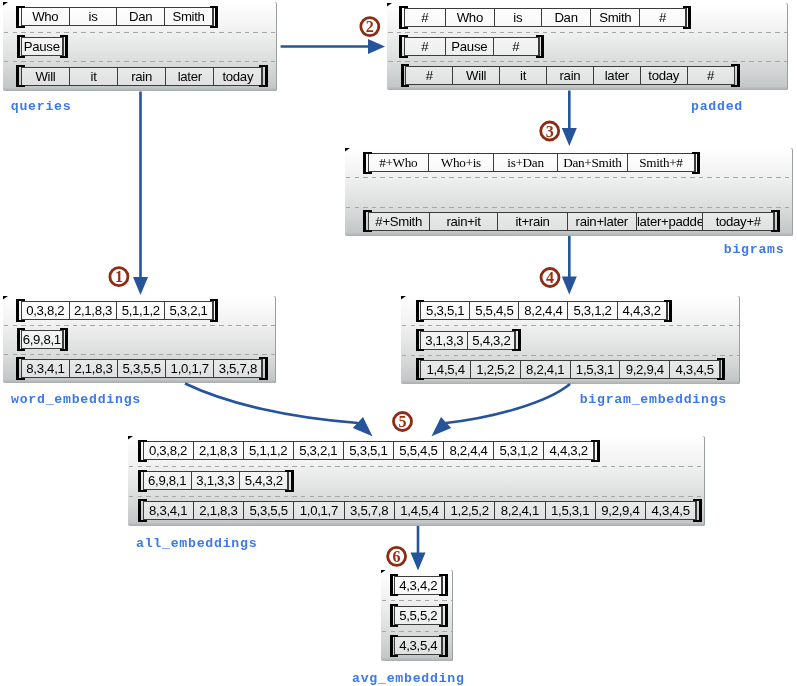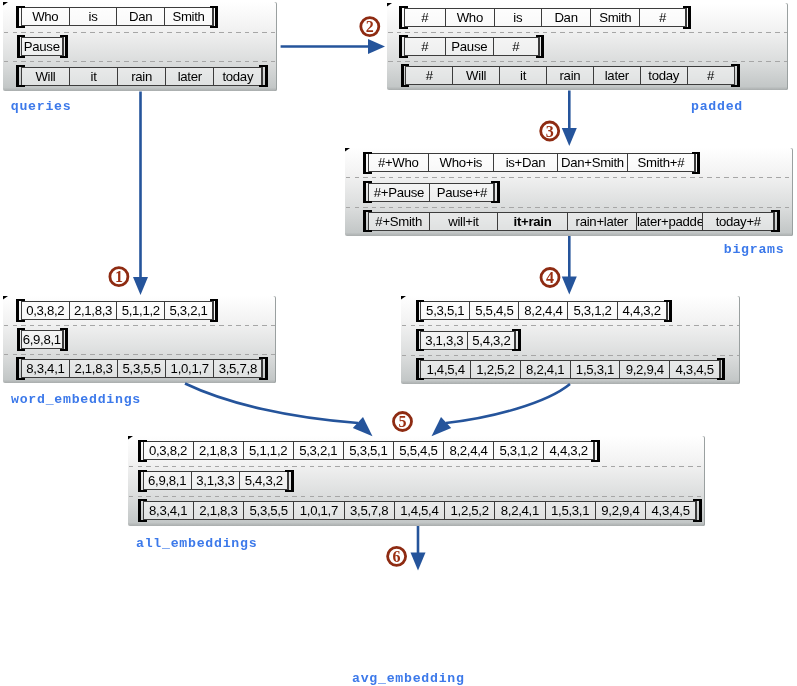--- a/index.html
+++ b/index.html
@@ -81,40 +81,34 @@
         <span class="c" style="width:47.17px;">today</span>
         <span class="c" style="width:47.17px;">#</span>
         <i class="bk bkr"></i>
       </div>
 </div>
 <span class="lbl" style="left:691px;top:99.2px;">padded</span>
 <div class="box" style="left:345px;top:148px;width:448px;height:88px;">
 <i class="notch"></i>
 <div class="sep" style="top:29.33px;"></div>
 <div class="sep" style="top:58.67px;"></div>
-<div class="list" style="left:22.90px;top:5.17px;width:327.90px;">
+<div class="list" style="left:22.90px;top:5.17px;width:327.90px;font-family:Liberation Serif, serif;">
         <i class="bk bkl"></i>
         <span class="c" style="width:60.10px;">#+Who</span>
         <span class="c" style="width:65.90px;">Who+is</span>
         <span class="c" style="width:64.10px;">is+Dan</span>
         <span class="c" style="width:70.60px;">Dan+Smith</span>
         <span class="c" style="width:67.20px;">Smith+#</span>
         <i class="bk bkr"></i>
       </div>
-<div class="list" style="left:22.60px;top:34.50px;width:127.90px;">
-        <i class="bk bkl"></i>
-        <span class="c" style="width:62.70px;">#+Pause</span>
-        <span class="c" style="width:65.20px;">Pause+#</span>
-        <i class="bk bkr"></i>
-      </div>
 <div class="list" style="left:22.80px;top:63.83px;width:407.30px;">
         <i class="bk bkl"></i>
         <span class="c" style="width:61.10px;">#+Smith</span>
-        <span class="c" style="width:69.10px;">will+it</span>
-        <span class="c" style="width:69.60px;font-weight:bold;">it+rain</span>
+        <span class="c" style="width:69.10px;">rain+it</span>
+        <span class="c" style="width:69.60px;">it+rain</span>
         <span class="c" style="width:69.70px;">rain+later</span>
         <span class="c" style="width:66.80px;">later+padded</span>
         <span class="c" style="width:71.00px;">today+#</span>
         <i class="bk bkr"></i>
       </div>
 </div>
 <span class="lbl" style="left:723.8px;top:242px;">bigrams</span>
 <div class="box" style="left:3px;top:296px;width:273px;height:87px;">
 <i class="notch"></i>
 <div class="sep" style="top:29.00px;"></div>
@@ -166,20 +160,21 @@
         <i class="bk bkl"></i>
         <span class="c" style="width:50.13px;">1,4,5,4</span>
         <span class="c" style="width:50.13px;">1,2,5,2</span>
         <span class="c" style="width:50.13px;">8,2,4,1</span>
         <span class="c" style="width:50.13px;">1,5,3,1</span>
         <span class="c" style="width:50.13px;">9,2,9,4</span>
         <span class="c" style="width:50.13px;">4,3,4,5</span>
         <i class="bk bkr"></i>
       </div>
 </div>
+<span class="lbl" style="left:579.7px;top:392.4px;">bigram_embeddings</span>
 <div class="box" style="left:128px;top:436px;width:577px;height:89.5px;">
 <i class="notch"></i>
 <div class="sep" style="top:29.83px;"></div>
 <div class="sep" style="top:59.67px;"></div>
 <div class="list" style="left:14.50px;top:5.42px;width:452.70px;">
         <i class="bk bkl"></i>
         <span class="c" style="width:50.30px;">0,3,8,2</span>
         <span class="c" style="width:50.30px;">2,1,8,3</span>
         <span class="c" style="width:50.30px;">5,1,1,2</span>
         <span class="c" style="width:50.30px;">5,3,2,1</span>
@@ -207,20 +202,40 @@
         <span class="c" style="width:50.43px;">1,4,5,4</span>
         <span class="c" style="width:50.43px;">1,2,5,2</span>
         <span class="c" style="width:50.43px;">8,2,4,1</span>
         <span class="c" style="width:50.43px;">1,5,3,1</span>
         <span class="c" style="width:50.43px;">9,2,9,4</span>
         <span class="c" style="width:50.43px;">4,3,4,5</span>
         <i class="bk bkr"></i>
       </div>
 </div>
 <span class="lbl" style="left:136px;top:535.5px;">all_embeddings</span>
+<div class="box" style="left:380.6px;top:570px;width:72.4px;height:91px;">
+<i class="notch"></i>
+<div class="sep" style="top:30.33px;"></div>
+<div class="sep" style="top:60.67px;"></div>
+<div class="list" style="left:13.60px;top:5.67px;width:49.20px;">
+        <i class="bk bkl"></i>
+        <span class="c" style="width:49.20px;">4,3,4,2</span>
+        <i class="bk bkr"></i>
+      </div>
+<div class="list" style="left:13.60px;top:36.00px;width:49.20px;">
+        <i class="bk bkl"></i>
+        <span class="c" style="width:49.20px;">5,5,5,2</span>
+        <i class="bk bkr"></i>
+      </div>
+<div class="list" style="left:13.60px;top:66.33px;width:49.20px;">
+        <i class="bk bkl"></i>
+        <span class="c" style="width:49.20px;">4,3,5,4</span>
+        <i class="bk bkr"></i>
+      </div>
+</div>
 <span class="lbl" style="left:352px;top:671px;">avg_embedding</span>
 <svg width="797" height="686" style="position:absolute;left:0;top:0;">
       <line x1="140.5" y1="91.5" x2="140.5" y2="279" stroke="#25549B" stroke-width="2.6"></line>
       <polygon points="133.0,277 148.0,277 140.5,295" fill="#25549B"></polygon>
       <circle cx="118.9" cy="276.7" r="9" fill="none" stroke="#8E2B12" stroke-width="2.8"></circle>
       <text x="118.9" y="282.3" text-anchor="middle" font-family="Liberation Serif,serif" font-size="16px" font-weight="bold" fill="#9b2f12">1</text>
       <line x1="280.6" y1="46.5" x2="370" y2="46.5" stroke="#25549B" stroke-width="2.6"></line>
       <polygon points="368,39.0 368,54.0 385,46.5" fill="#25549B"></polygon>
       <circle cx="369.8" cy="26.6" r="9" fill="none" stroke="#8E2B12" stroke-width="2.8"></circle>
       <text x="369.8" y="32.2" text-anchor="middle" font-family="Liberation Serif,serif" font-size="16px" font-weight="bold" fill="#9b2f12">2</text>

